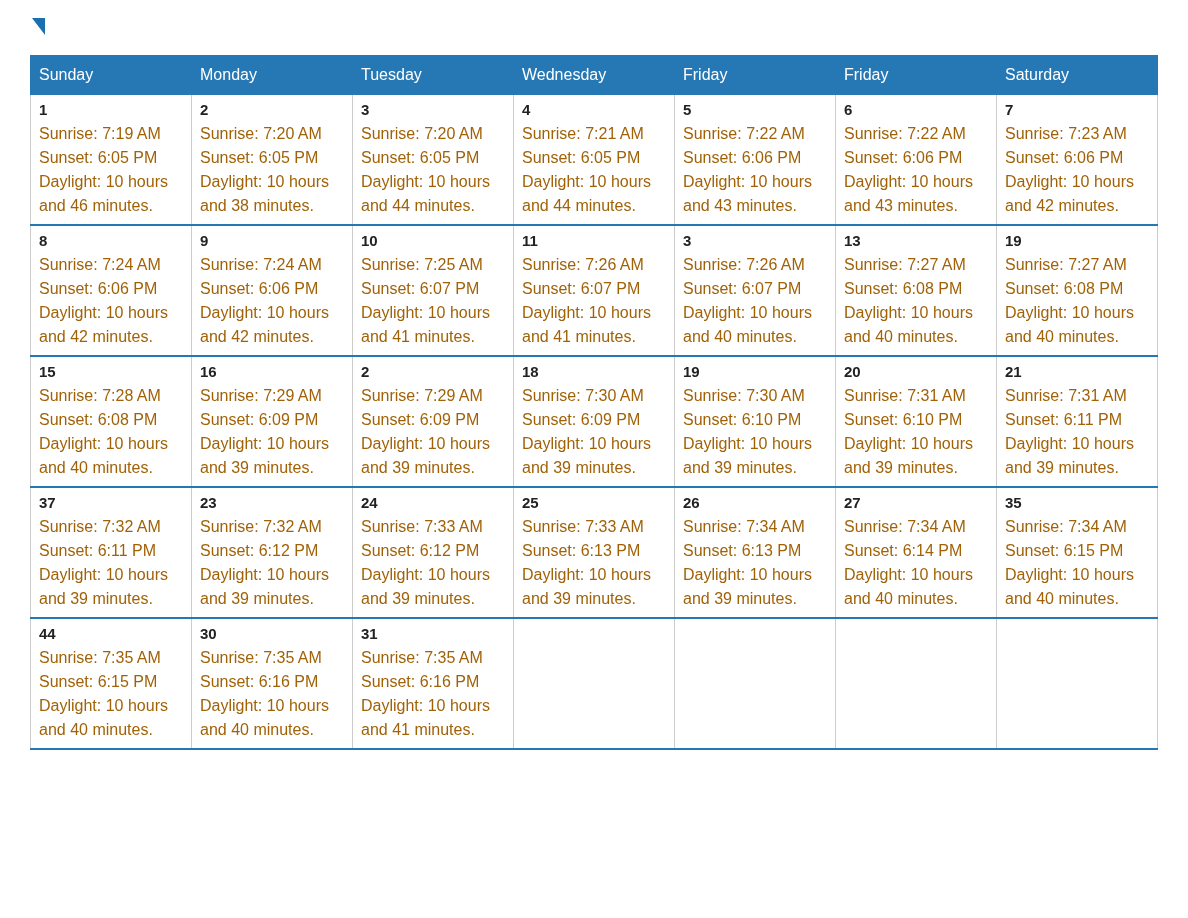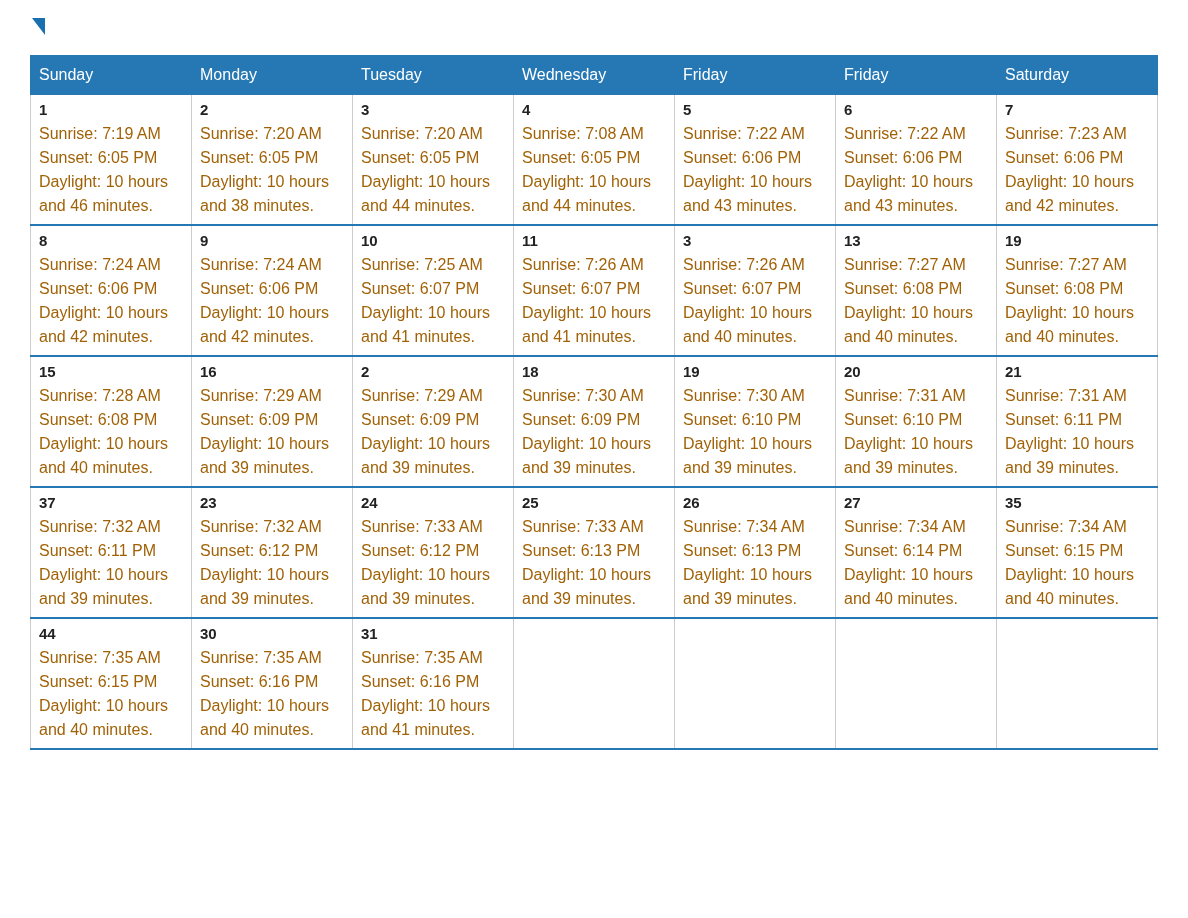--- a/index.html
+++ b/index.html
@@ -151,21 +151,21 @@
         <span class="day-number">3</span>
         <div class="day-info">
           <span>Sunrise: 7:20 AM</span><br>
           <span>Sunset: 6:05 PM</span><br>
           <span>Daylight: 10 hours and 44 minutes.</span>
         </div>
       </td>
         <td>
         <span class="day-number">4</span>
         <div class="day-info">
-          <span>Sunrise: 7:08 AM</span><br>
+          <span>Sunrise: 7:21 AM</span><br>
           <span>Sunset: 6:05 PM</span><br>
           <span>Daylight: 10 hours and 44 minutes.</span>
         </div>
       </td>
         <td>
         <span class="day-number">5</span>
         <div class="day-info">
           <span>Sunrise: 7:22 AM</span><br>
           <span>Sunset: 6:06 PM</span><br>
           <span>Daylight: 10 hours and 43 minutes.</span>

